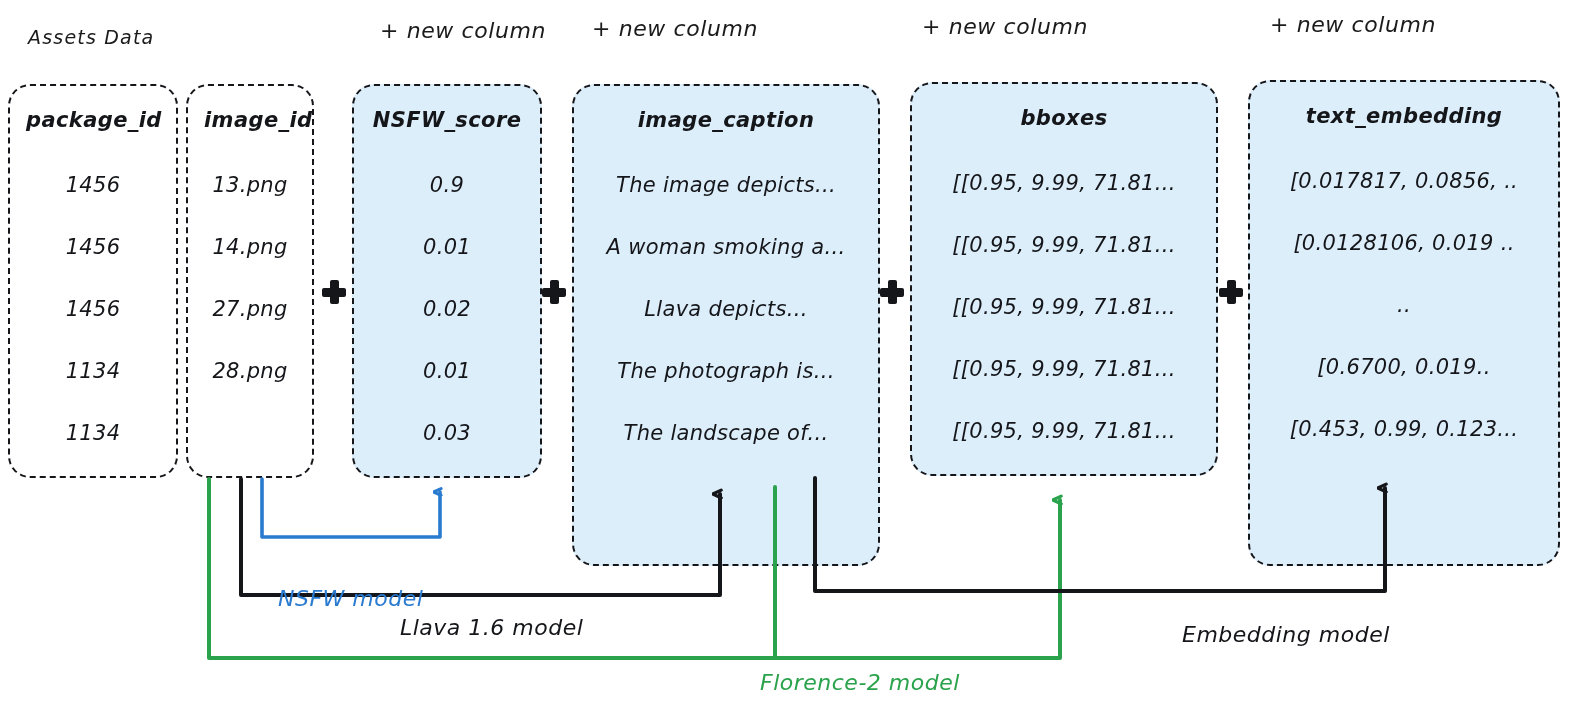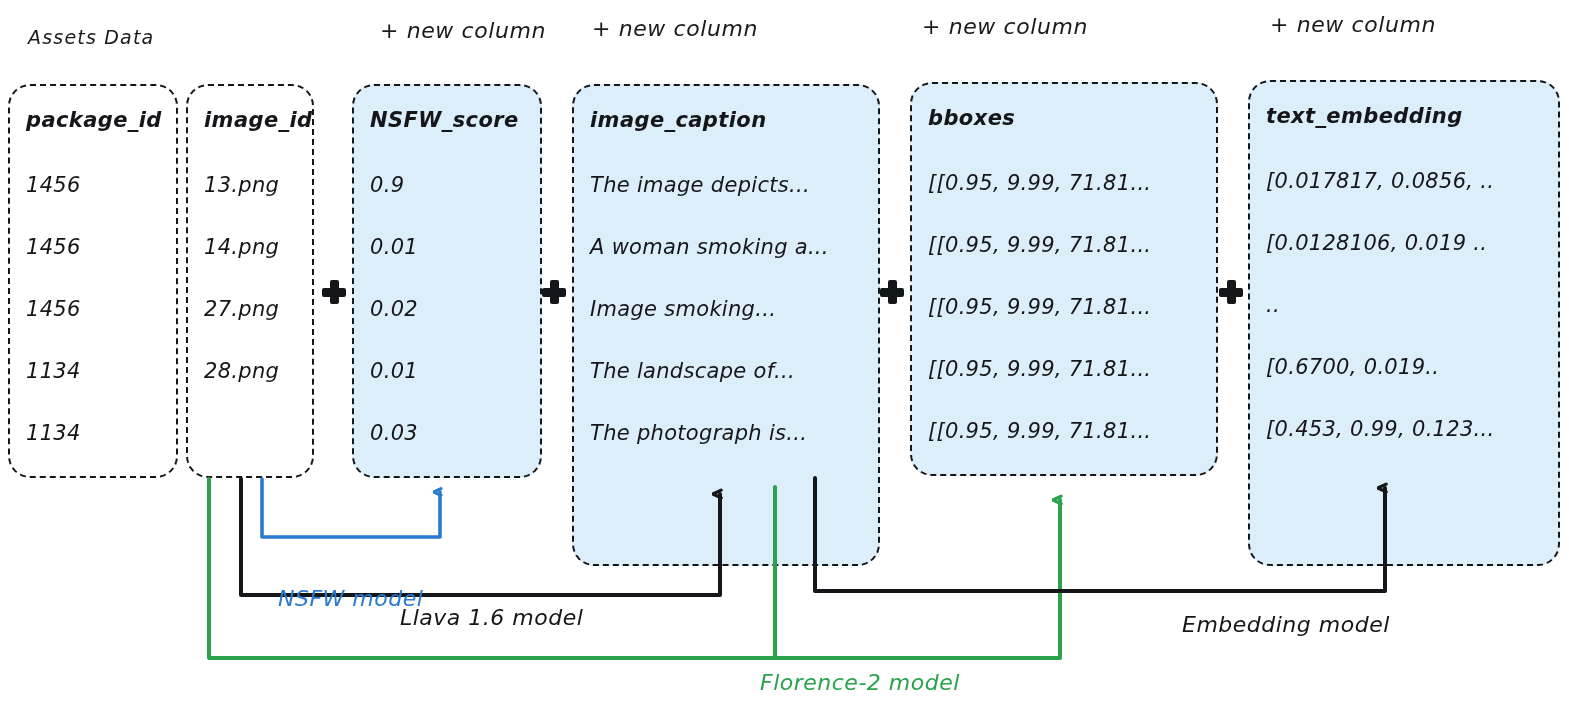--- a/index.html
+++ b/index.html
@@ -39,20 +39,21 @@
     letter-spacing: 1.2px;
   }
 
   
   .col-box {
     position: absolute;
     box-sizing: border-box;
     border: 2.5px dashed #15161a;
     border-radius: 22px;
     padding: 0;
+    text-align: center;
   }
   .col-box.plain { background: #ffffff; }
   .col-box.tinted { background: #ddeefb; }
 
   .col-head {
     position: absolute;
     left: 0;
     right: 0;
     top: 22px;
     padding: 0 16px;
@@ -116,21 +117,21 @@
   
   .wire-label {
     position: absolute;
     font-size: 22px;
     font-style: italic;
     letter-spacing: 0.5px;
     white-space: nowrap;
     font-weight: 500;
   }
   .wire-label.blue  { color: #2a7bd0; margin-top: 40px; }
-  .wire-label.black { color: #15161a; }
+  .wire-label.black { color: #15161a; margin-top: 10px; }
   .wire-label.green { color: #2ba24c; }
 </style>
 </head>
 <body>
 
 <div class="stage">
 
   <div class="heading assets">Assets Data</div>
   <div class="heading" style="left:380px; top:18px;">
     <span>+ new column</span>
@@ -179,23 +180,23 @@
     </div>
   </div>
 
   <div class="plus" style="left:554px; top:292px;"></div>
 
   <div class="col-box tinted" style="left:572px; top:84px; width:308px; height:482px;">
     <div class="col-head">image_caption</div>
     <div class="col-cells">
       <div class="cell">The image depicts...</div>
       <div class="cell">A woman smoking a...</div>
-      <div class="cell">Image smoking...</div>
+      <div class="cell">Llava depicts...</div>
+      <div class="cell">The photograph is...</div>
       <div class="cell">The landscape of...</div>
-      <div class="cell">The photograph is...</div>
     </div>
   </div>
 
   <div class="plus" style="left:892px; top:292px;"></div>
 
   <div class="col-box tinted" style="left:910px; top:82px; width:308px; height:394px;">
     <div class="col-head">bboxes</div>
     <div class="col-cells">
       <div class="cell">[[0.95, 9.99, 71.81...</div>
       <div class="cell">[[0.95, 9.99, 71.81...</div>

